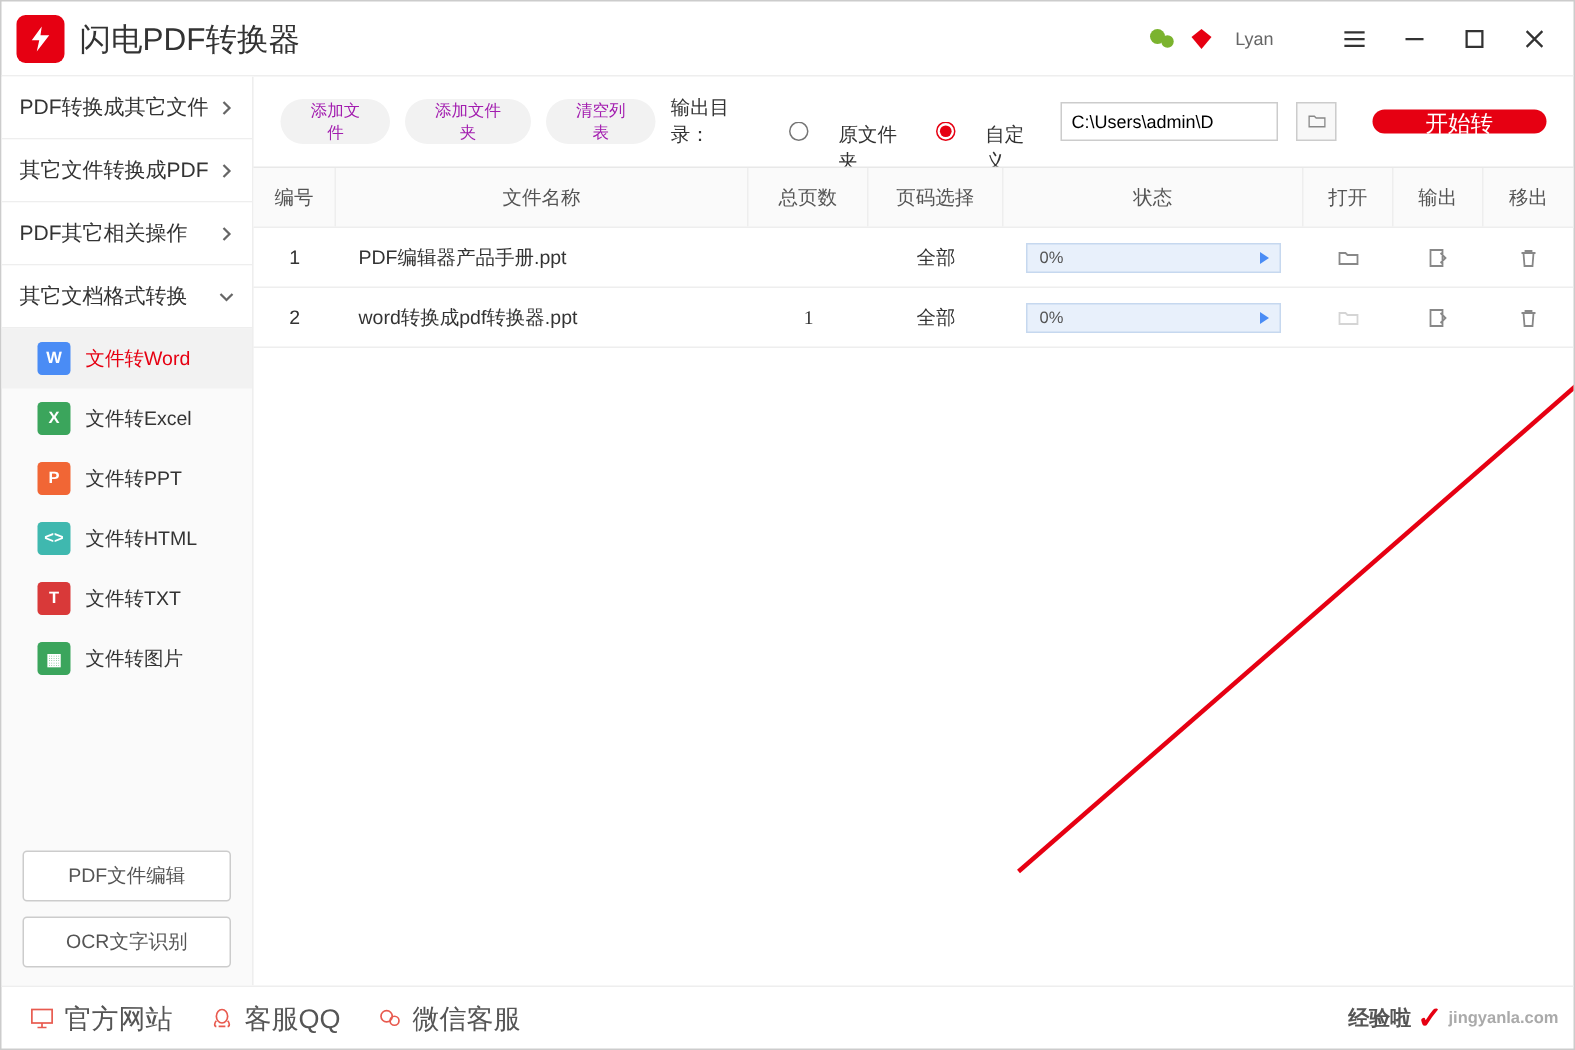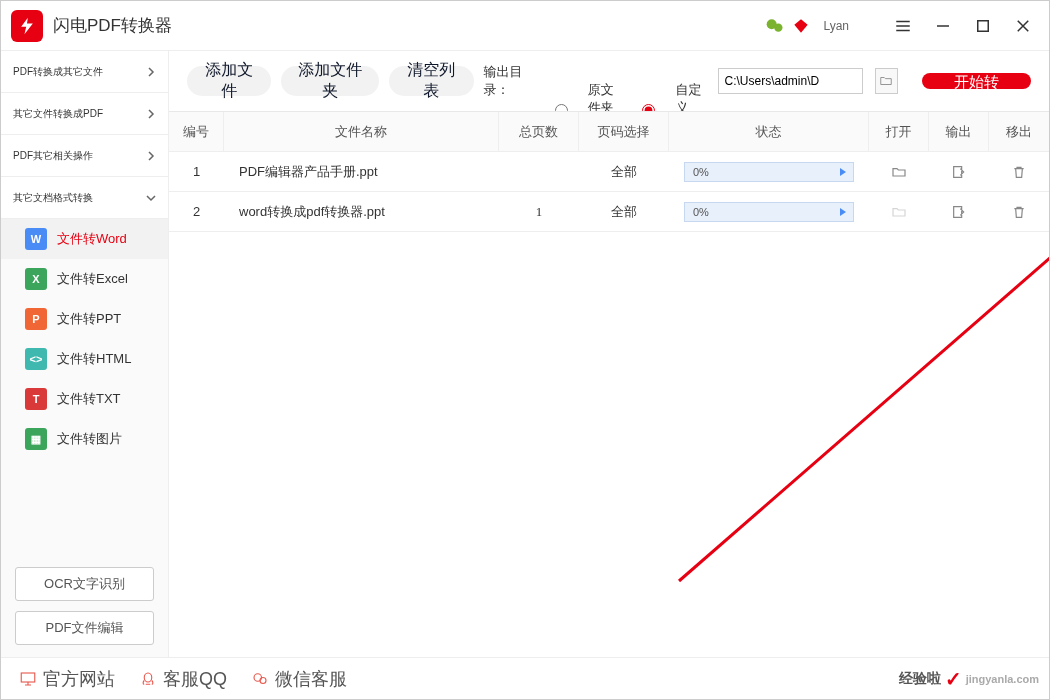--- a/index.html
+++ b/index.html
@@ -3,54 +3,54 @@
 <meta charset="utf-8">
 <style>
   * { box-sizing: border-box; margin: 0; padding: 0; }
   body { font-family: "Microsoft YaHei", Arial, sans-serif; font-size: 13px; color: #333; background: #f0f0f0; }
   .window { width: 1050px; height: 700px; background: #fff; border: 1px solid #ccc; display: flex; flex-direction: column; position: relative; }
   
   
   .title-bar { height: 50px; display: flex; align-items: center; padding: 0 10px; border-bottom: 1px solid #eee; }
   .app-logo { width: 32px; height: 32px; background: #e60012; border-radius: 6px; display: flex; align-items: center; justify-content: center; margin-right: 10px; }
   .app-logo svg { width: 20px; height: 20px; }
-  .app-title { font-size: 17px; color: #333; flex: 0 0 auto; }
+  .app-title { font-size: 21px; color: #333; flex: 0 0 auto; }
   .title-spacer { flex: 1; }
   .title-icons { display: flex; align-items: center; gap: 8px; }
   .wechat-ico { width: 20px; height: 20px; }
   .diamond-ico { width: 16px; height: 16px; }
   .user-name { font-size: 12px; color: #666; margin-left: 6px; margin-right: 30px; }
   .win-btn { width: 32px; height: 32px; display: flex; align-items: center; justify-content: center; cursor: pointer; }
   .win-btn svg { width: 18px; height: 18px; }
   
   
   .main { flex: 1; display: flex; overflow: hidden; }
   
   
   .sidebar { width: 168px; border-right: 1px solid #eee; display: flex; flex-direction: column; background: #fafafa; }
-  .sidebar-cat { height: 42px; display: flex; align-items: center; padding: 0 12px; font-size: 10px; color: #333; border-bottom: 1px solid #eee; cursor: pointer; justify-content: space-between; background:#fff;}
+  .sidebar-cat { height: 42px; display: flex; align-items: center; padding: 0 12px; font-size: 14px; color: #333; border-bottom: 1px solid #eee; cursor: pointer; justify-content: space-between; background:#fff;}
   .sidebar-cat .chev { width: 10px; height: 10px; }
   .sidebar-sub { height: 40px; display: flex; align-items: center; padding: 0 0 0 24px; cursor: pointer; gap: 10px; }
   .sidebar-sub.active { background: #f2f2f2; color: #e60012; }
   .sidebar-sub .sub-ico { width: 22px; height: 22px; border-radius: 3px; display: flex; align-items: center; justify-content: center; color: #fff; font-size: 11px; font-weight: bold; }
   .ico-w { background: #4a8cf5; }
   .ico-x { background: #3ba55c; }
   .ico-p { background: #f16635; }
   .ico-h { background: #3fb8af; }
   .ico-t { background: #d93939; }
   .ico-img { background: #3ba55c; }
   .sidebar-bottom { margin-top: auto; padding: 12px 14px; display: flex; flex-direction: column; gap: 10px; }
   .side-btn { border: 1px solid #ccc; background: #fff; height: 34px; border-radius: 3px; display: flex; align-items: center; justify-content: center; font-size: 13px; color: #555; cursor: pointer; }
   
   
   .content { flex: 1; display: flex; flex-direction: column; position: relative; }
   .toolbar { height: 60px; display: flex; align-items: center; padding: 0 18px; gap: 10px; }
-  .pill-btn { background: #f2f2f2; color: #0f172a; border-radius: 16px; height: 30px; padding: 0 16px; display: flex; align-items: center; font-size: 16px; cursor: pointer; border: none; }
+  .pill-btn { background: #f2f2f2; color: #a21caf; border-radius: 16px; height: 30px; padding: 0 16px; display: flex; align-items: center; font-size: 11px; cursor: pointer; border: none; }
   .out-label { font-size: 13px; color: #333; margin-left: auto; }
-  .radio-wrap { display: flex; align-items: flex-end; gap: 20px; margin-left: 8px; margin-top: 36px; }
+  .radio-wrap { display: flex; align-items: flex-start; gap: 20px; margin-left: 8px; margin-top: 36px; }
   .radio-wrap input { accent-color: #e60012; }
   .path-input { width: 145px; height: 26px; border: 1px solid #ccc; padding: 0 6px; font-size: 12px; margin-left: 6px; }
   .browse-btn { width: 28px; height: 26px; border: 1px solid #ccc; background: #f8f8f8; display: flex; align-items: center; justify-content: center; margin-left: 2px; cursor: pointer; }
   .start-btn { margin-left: 14px; background: #e60012; color: #fff; height: 16px; border-radius: 17px; padding: 0 30px; font-size: 15px; border: none; cursor: pointer; font-family: inherit; }
   
   
   .table { border-top: 1px solid #e8e8e8; }
   .trow { display: flex; height: 40px; align-items: center; border-bottom: 1px solid #eee; }
   .trow.header { background: #fafafa; color: #555; }
   .c-id { width: 55px; }
@@ -176,22 +176,22 @@
       </div>
       <div class="sidebar-sub">
         <span class="sub-ico ico-t">T</span>
         <span>文件转TXT</span>
       </div>
       <div class="sidebar-sub">
         <span class="sub-ico ico-img">▦</span>
         <span>文件转图片</span>
       </div>
       <div class="sidebar-bottom">
+        <div class="side-btn">PDF文件编辑</div>
         <div class="side-btn">OCR文字识别</div>
-        <div class="side-btn">PDF文件编辑</div>
       </div>
     </div>
 
     <div class="content">
       <div class="toolbar">
         <button class="pill-btn">添加文件</button>
         <button class="pill-btn">添加文件夹</button>
         <button class="pill-btn">清空列表</button>
         <span class="out-label">输出目录：</span>
         <label class="radio-wrap">

